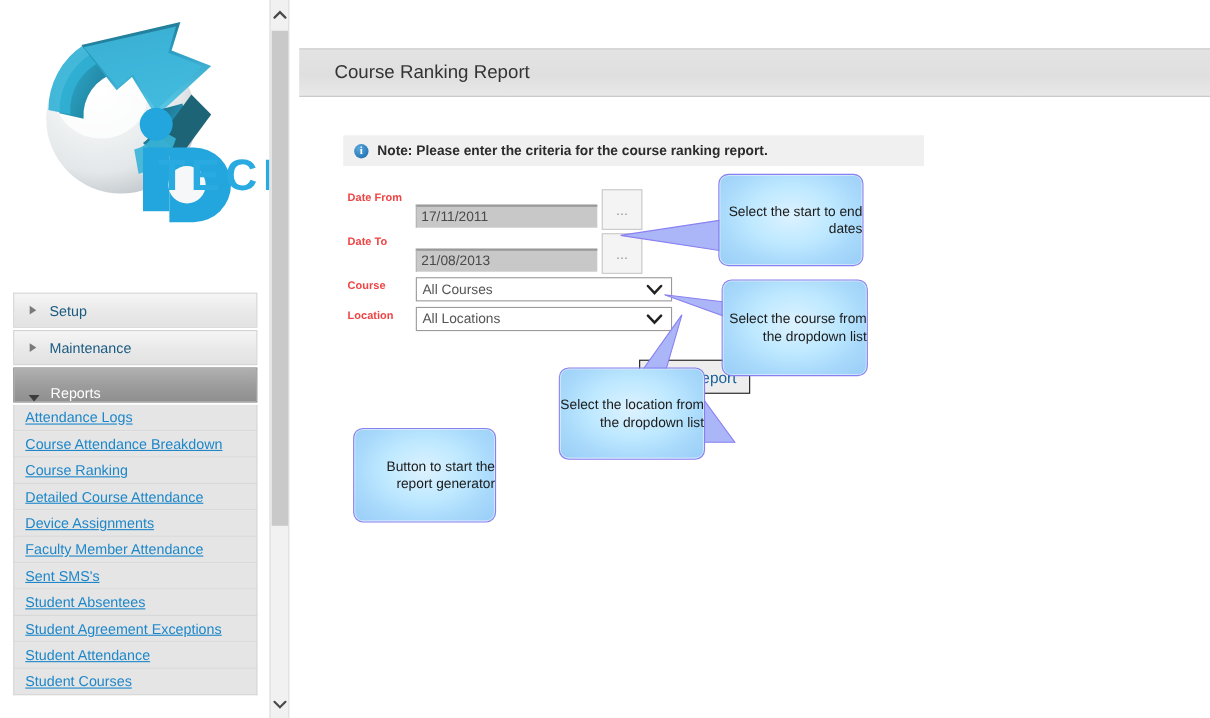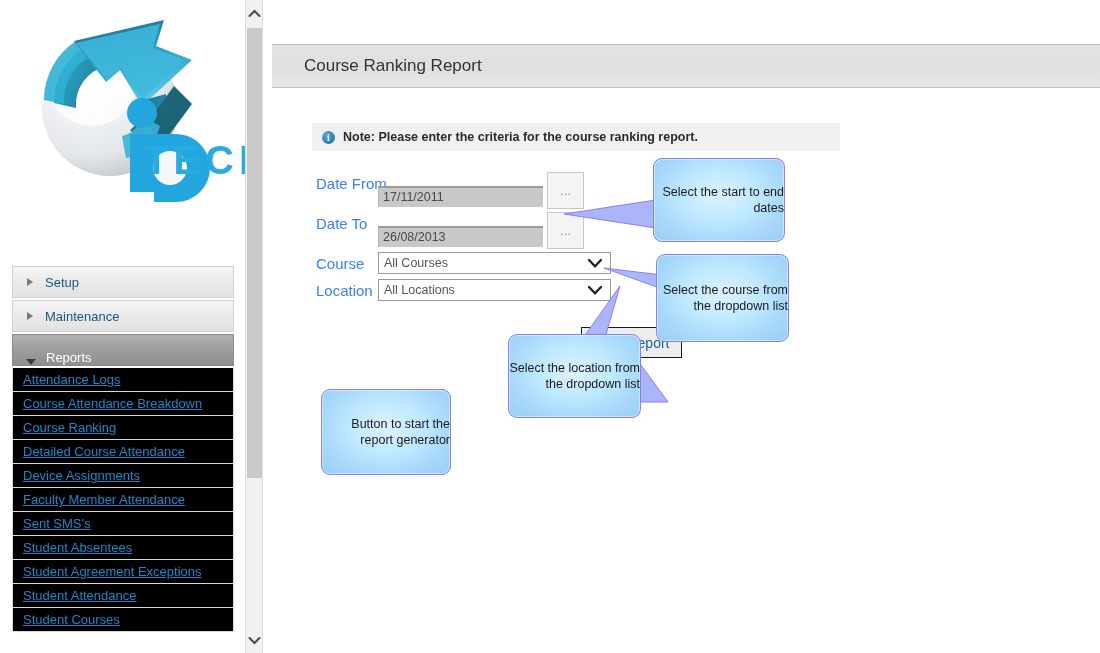--- a/index.html
+++ b/index.html
@@ -64,21 +64,21 @@
     border-left: 5px solid transparent;
     border-right: 5px solid transparent;
     border-top: 6px solid #3c3c3c;
   }
   .menu-section span.mlabel { font-size: 13px; }
 
   .menu-link {
     height: 24px;
     border: 1px solid #d8d8d8;
     border-top: none;
-    background: #000000;
+    background: #e5e5e5;
     display: flex; align-items: center;
     padding-left: 10px;
   }
   .menu-link:first-of-type { border-top: 1px solid #d8d8d8; }
   .menu-link a {
     color: #1d87c9;
     font-size: 13px;
     text-decoration: underline;
     cursor: pointer;
   }
@@ -141,23 +141,23 @@
     font-family: "Liberation Serif", serif;
     margin-right: 8px;
   }
   #note-text {
     font-size: 12.5px; color: #2b2b2b; font-weight: bold;
   }
 
   
   .f-label {
     position: absolute;
-    font-size: 15px;
-    color: #3b82f6;
-    font-weight: normal;
+    font-size: 10px;
+    color: #ef4444;
+    font-weight: bold;
     font-family: "Liberation Sans", sans-serif;
   }
   .date-input {
     position: absolute;
     width: 165px; height: 21px;
     background: #c8c8c8;
     border: none;
     border-top: 2px solid #9a9a9a;
     border-left: 1px solid #b4b4b4;
     color: #4a4a4a;
@@ -359,21 +359,21 @@
       <span id="note-text">Note: Please enter the criteria for the course ranking report.</span>
     </div>
 
     <div class="f-label" style="left:52px; top:175px;">Date From</div>
     <div class="date-input" style="left:114px; top:186px;">17/11/2011</div>
     <div class="dots-btn" style="left:283px; top:172px;">
       <span>...</span>
     </div>
 
     <div class="f-label" style="left:52px; top:215px;">Date To</div>
-    <div class="date-input" style="left:114px; top:226px;">26/08/2013</div>
+    <div class="date-input" style="left:114px; top:226px;">21/08/2013</div>
     <div class="dots-btn" style="left:283px; top:212px;">
       <span>...</span>
     </div>
 
     <div class="f-label" style="left:52px; top:255px;">Course</div>
     <div class="ddown" style="left:114px; top:252px;">
       <span>All Courses</span>
       <svg class="dd-chev" width="16" height="11" viewBox="0 0 16 11">
         <path d="M2 2 L8 8.4 L14 2" stroke="#222222" stroke-width="2.3" fill="none" stroke-linecap="round"></path>
       </svg>

